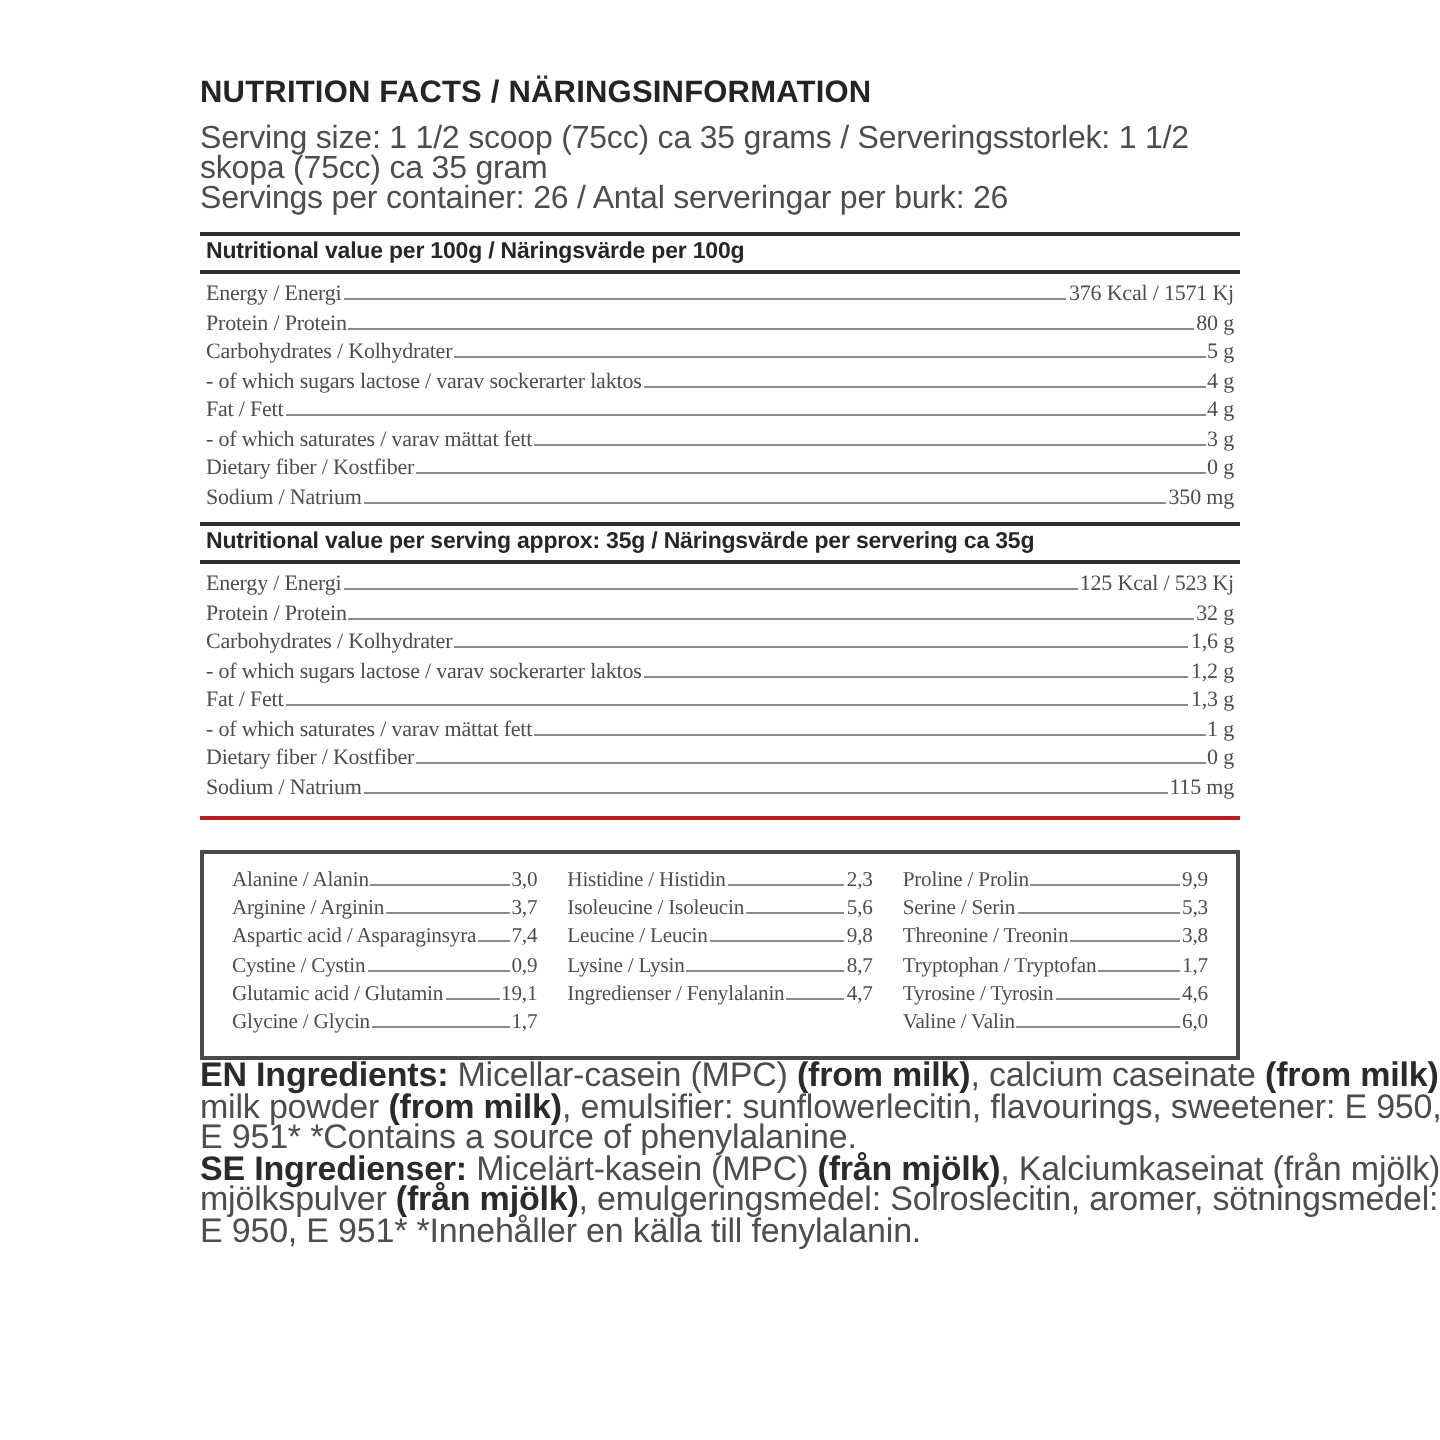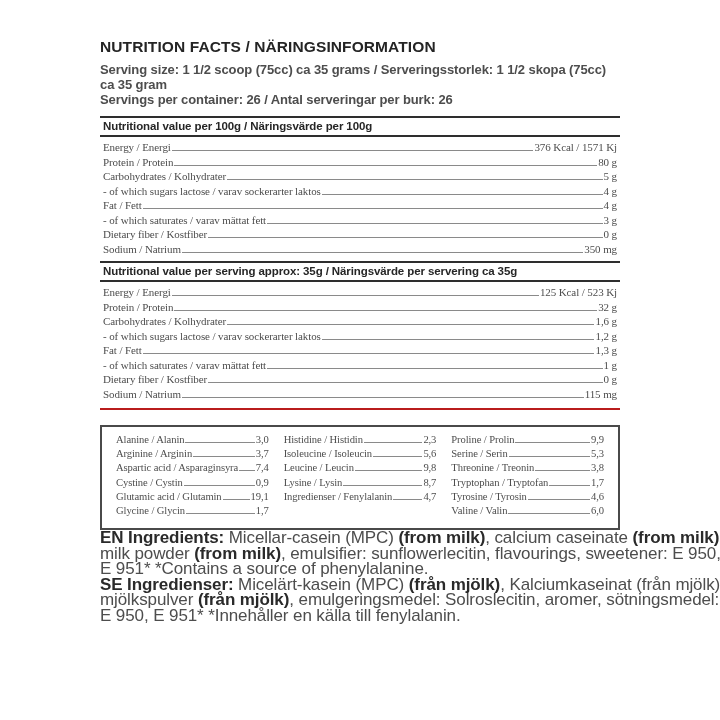--- a/index.html
+++ b/index.html
@@ -17,25 +17,24 @@
     padding-top: 38px;
   }
   .title {
     font-size: 15.5px;
     font-weight: 800;
     letter-spacing: 0.1px;
     color: #242424;
     margin-bottom: 6px;
   }
   .meta-line {
-    font-size: 13px;
+    font-size: 16px;
     line-height: 15px;
     color: #4d4d4d;
     letter-spacing: -0.1px;
-    font-weight: bold;
   }
   .nv-table { margin-top: 9px; }
   .nv-table.second { margin-top: 4px; border-bottom: 2px solid #b91c1c; padding-bottom: 6px; }
   .nv-header {
     border-top: 2px solid #2e2e2e;
     border-bottom: 2px solid #2e2e2e;
     font-weight: bold;
     font-size: 11.5px;
     color: #262626;
     padding: 2px 3px 3px 3px;

